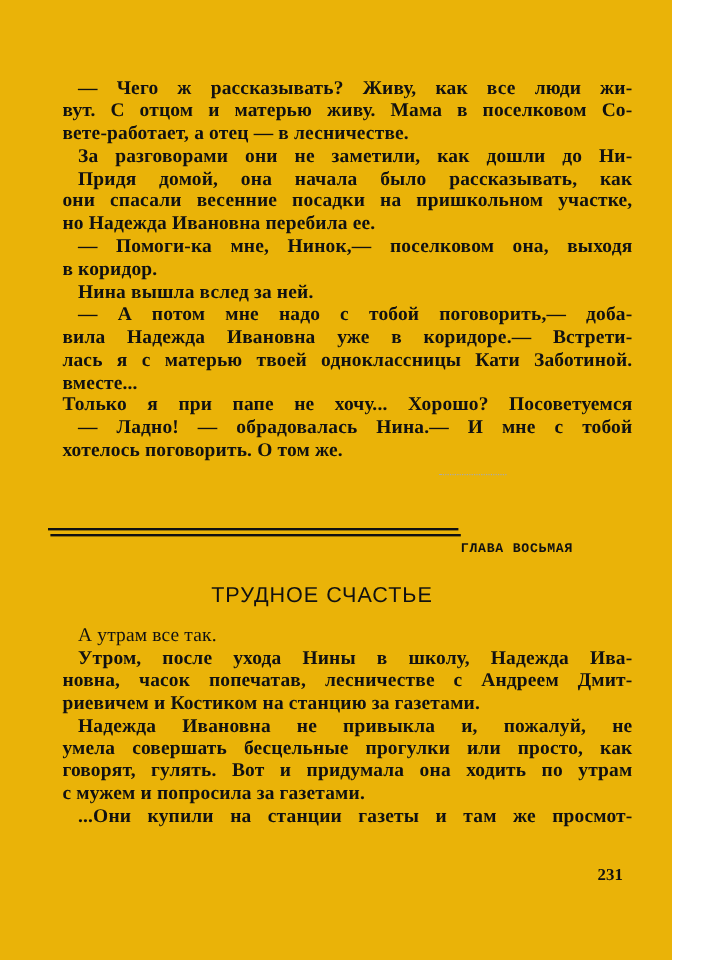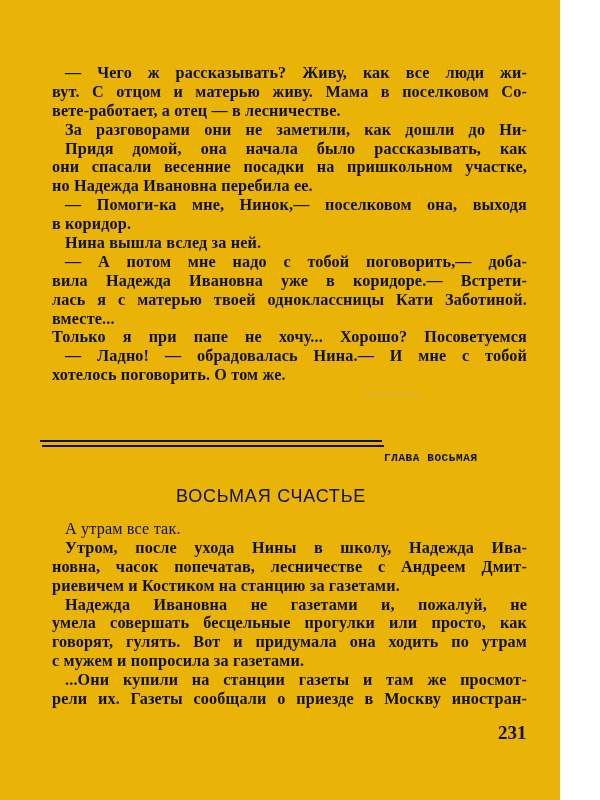--- a/index.html
+++ b/index.html
@@ -95,21 +95,21 @@
       width: 56px;
       height: 0;
       border-top: 1px dotted #aaa;
     }
     .page-number {
       position: absolute;
       left: 498px;
       top: 722px;
       font-family: "Liberation Serif", "DejaVu Serif", serif;
       font-weight: bold;
-      font-size: 19px;
+      font-size: 14px;
       color: #111;
     }
   </style>
 </head>
 <body>
 
 <div class="page">
 
   <div class="text-block top-block">
     <span class="line indent">— Чего ж рассказывать? Живу, как все люди жи-</span>
@@ -132,30 +132,29 @@
   </div>
 
   <div class="dotted-mark"></div>
 
   <div class="chapter-rule">
     <div class="rule r1"></div>
     <div class="rule r2"></div>
   </div>
   <div class="chapter-label">ГЛАВА ВОСЬМАЯ</div>
 
-  <div class="chapter-title">ВОСЬМАЯ СЧАСТЬЕ</div>
+  <div class="chapter-title">ТРУДНОЕ СЧАСТЬЕ</div>
 
   <div class="text-block bottom-block">
     <span class="line indent last" style="font-weight:normal;">А утрам все так.</span>
     <span class="line indent">Утром, после ухода Нины в школу, Надежда Ива-</span>
     <span class="line">новна, часок попечатав, лесничестве с Андреем Дмит-</span>
     <span class="line last">риевичем и Костиком на станцию за газетами.</span>
-    <span class="line indent">Надежда Ивановна не газетами и, пожалуй, не</span>
+    <span class="line indent">Надежда Ивановна не привыкла и, пожалуй, не</span>
     <span class="line">умела совершать бесцельные прогулки или просто, как</span>
     <span class="line">говорят, гулять. Вот и придумала она ходить по утрам</span>
     <span class="line last">с мужем и попросила за газетами.</span>
     <span class="line indent">...Они купили на станции газеты и там же просмот-</span>
-    <span class="line">рели их. Газеты сообщали о приезде в Москву иностран-</span>
   </div>
 
   <div class="page-number">231</div>
 
 </div>
 
 </body></html>

